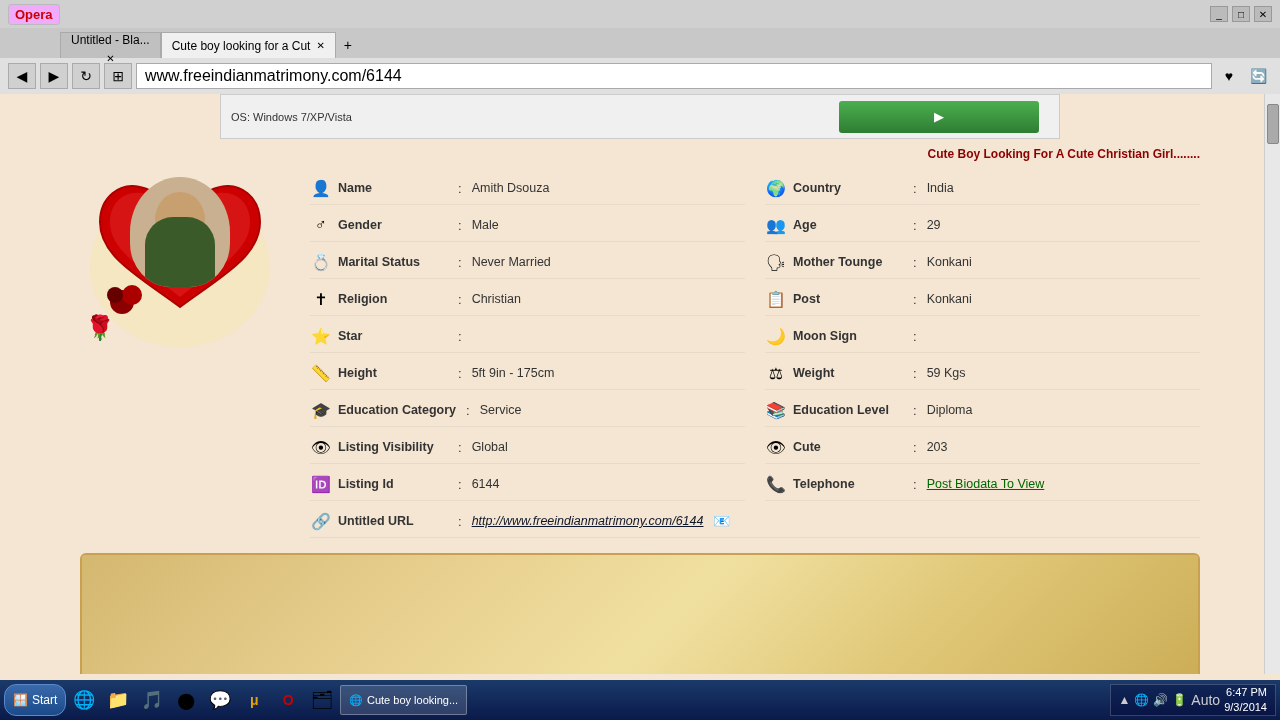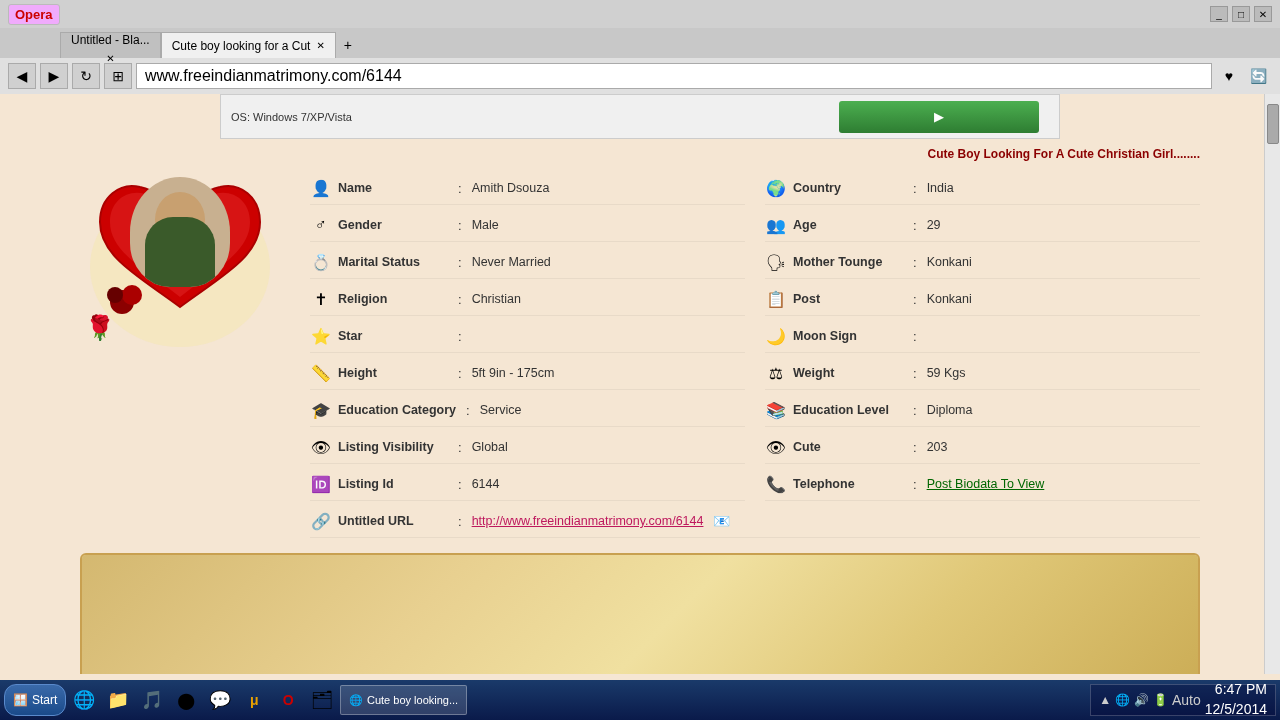--- a/index.html
+++ b/index.html
@@ -217,23 +217,24 @@
     }
     .info-colon {
       color: #333;
       margin: 0 4px;
     }
     .info-value {
       color: #333;
       font-size: 12.5px;
     }
     .info-value.link {
-      color: #be185d;
+      color: #0f172a;
       text-decoration: underline;
       cursor: pointer;
+      font-style: italic;
     }
     .info-value.green {
       color: #006600;
       text-decoration: underline;
       cursor: pointer;
     }
 
     
     .description-section {
       margin: 15px 80px 0 80px;
@@ -335,21 +336,21 @@
       align-items: center;
       gap: 4px;
       background: rgba(0,0,50,0.3);
       border: 1px solid rgba(255,255,255,0.2);
       padding: 2px 8px;
       height: 32px;
     }
     .tray-icon { font-size: 12px; color: #ccc; cursor: pointer; }
     .tray-time {
       color: white;
-      font-size: 14px;
+      font-size: 11px;
       text-align: right;
       line-height: 1.4;
     }
     .tray-lang { color: #ccc; font-size: 14px; cursor: pointer; }
 
     .opera-logo {
       color: #cc0000;
       font-weight: bold;
       font-size: 13px;
       background: #f0abfc;
@@ -609,16 +610,16 @@
   </div>
   <div class="taskbar-spacer"></div>
   <div class="system-tray">
     <span class="tray-icon">▲</span>
     <span class="tray-icon">🌐</span>
     <span class="tray-icon">🔊</span>
     <span class="tray-icon">🔋</span>
     <span class="tray-lang">Auto</span>
     <div class="tray-time">
       <div>6:47 PM</div>
-      <div>12/5/2014</div>
+      <div>9/3/2014</div>
     </div>
   </div>
 </div>
 
 </body></html>

